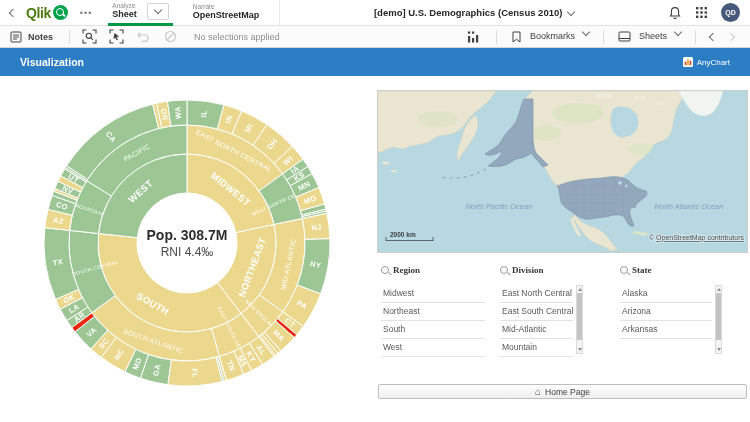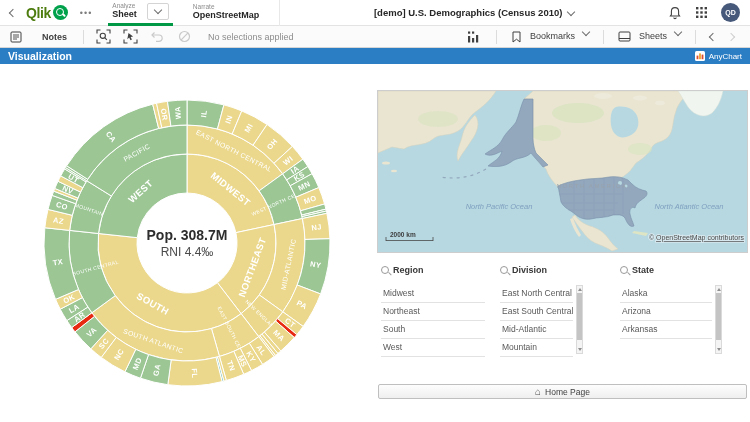--- a/index.html
+++ b/index.html
@@ -34,50 +34,50 @@
   .tb-sep{width:1px;height:26px;background:#e8e8e8;margin-left:16px;flex:none;}
   .tb-title{margin:0 auto;display:flex;align-items:center;gap:6px;cursor:pointer;}
   .tb-title span{font-size:9.5px;font-weight:bold;color:#262626;}
   .tb-right{display:flex;align-items:center;gap:13px;margin-right:10px;}
   .avatar{width:19px;height:19px;border-radius:50%;background:#46597a;color:#fff;font-size:7px;
           font-weight:bold;display:flex;align-items:center;justify-content:center;cursor:pointer;}
   .icn{flex:none;cursor:pointer;}
   
   .toolbar{position:absolute;left:0;top:26px;width:750px;height:22px;background:#fbfbfb;
            border-bottom:1px solid #d6d6d6;box-sizing:border-box;display:flex;align-items:center;}
-  .notes-btn{display:flex;align-items:center;gap:20px;padding:0 10px 0 10px;height:22px;cursor:pointer;}
+  .notes-btn{display:flex;align-items:center;gap:6px;padding:0 10px 0 10px;height:22px;cursor:pointer;}
   .notes-btn span{font-size:9px;font-weight:bold;color:#404040;}
   .tool-sep{width:1px;height:14px;background:#dcdcdc;margin:0 6px;flex:none;}
   .sel-icn{margin:0 6px;cursor:pointer;}
   .sel-status{font-size:9px;color:#8c8c8c;margin-left:10px;}
   .tool-right{margin-left:auto;display:flex;align-items:center;margin-right:8px;}
   .tool-link{display:flex;gap:8px;padding:0 8px;cursor:pointer;}
   .tool-link span{font-size:9px;color:#404040;}
   .nav-arrows{display:flex;align-items:center;gap:12px;padding:0 8px;}
   
-  .bluebar{position:absolute;left:0;top:48px;width:750px;height:16px;background:#2b7dc4;
-           display:flex;align-items:center;box-sizing:border-box;padding:0 8px;}
+  .bluebar{position:absolute;left:0;top:48px;width:750px;height:28px;background:#2b7dc4;
+           display:flex;align-items:center;box-sizing:border-box;padding:0 20px;}
   .bluebar .vtitle{color:#fff;font-size:10.5px;font-weight:bold;}
   .brand{margin-left:auto;display:flex;align-items:center;gap:4px;cursor:pointer;}
   .brand span{color:#fff;font-size:8px;}
   
   .map-box{position:absolute;left:377px;top:90px;width:371px;height:163px;border:1px solid #cdcdcd;
            box-sizing:border-box;background:#84cc16;cursor:grab;}
   .sea-label{font-size:7.5px;font-style:italic;fill:#7fa0bf;}
   .continent-label{font-size:6px;fill:#98a3ad;letter-spacing:1.6px;}
   .scale-label{font-size:6.5px;font-weight:bold;fill:#3d3d3d;}
   .attrib{font-size:7px;fill:#4c4c4c;paint-order:stroke;stroke:#d7e8ee;stroke-width:2px;}
   .attrib .lnk{text-decoration:underline;}
   
   .filters{position:absolute;left:378px;top:264px;width:370px;height:96px;}
   .filter{position:absolute;top:0;}
   .f-region{left:3px;width:104px;}
   .f-division{left:122px;width:73px;}
   .f-state{left:242px;width:92px;}
-  .filter-head{display:flex;align-items:center;gap:4px;height:12px;}
+  .filter-head{display:flex;align-items:center;gap:4px;height:12px;font-family:Liberation Serif, serif;}
   .filter-head b{font-size:9px;color:#383838;}
   .mag{width:6px;height:6px;border:1px solid #9a9a9a;border-radius:50%;position:relative;flex:none;}
   .mag::after{content:"";position:absolute;width:3.5px;height:1px;background:#9a9a9a;
               transform:rotate(45deg);right:-3px;bottom:-1px;}
   .filter-body{position:relative;margin-top:9px;}
   .flist{list-style:none;margin:0;padding:0;}
   .flist li{height:17px;line-height:17px;font-size:8.5px;color:#595959;border-bottom:1px solid #e2e2e2;
             padding-left:2px;background:#fff;cursor:pointer;white-space:nowrap;overflow:hidden;}
   .sb{position:absolute;right:-10px;top:0;height:69px;width:7px;background:#f4f4f4;
       border:1px solid #dadada;box-sizing:border-box;cursor:pointer;}

